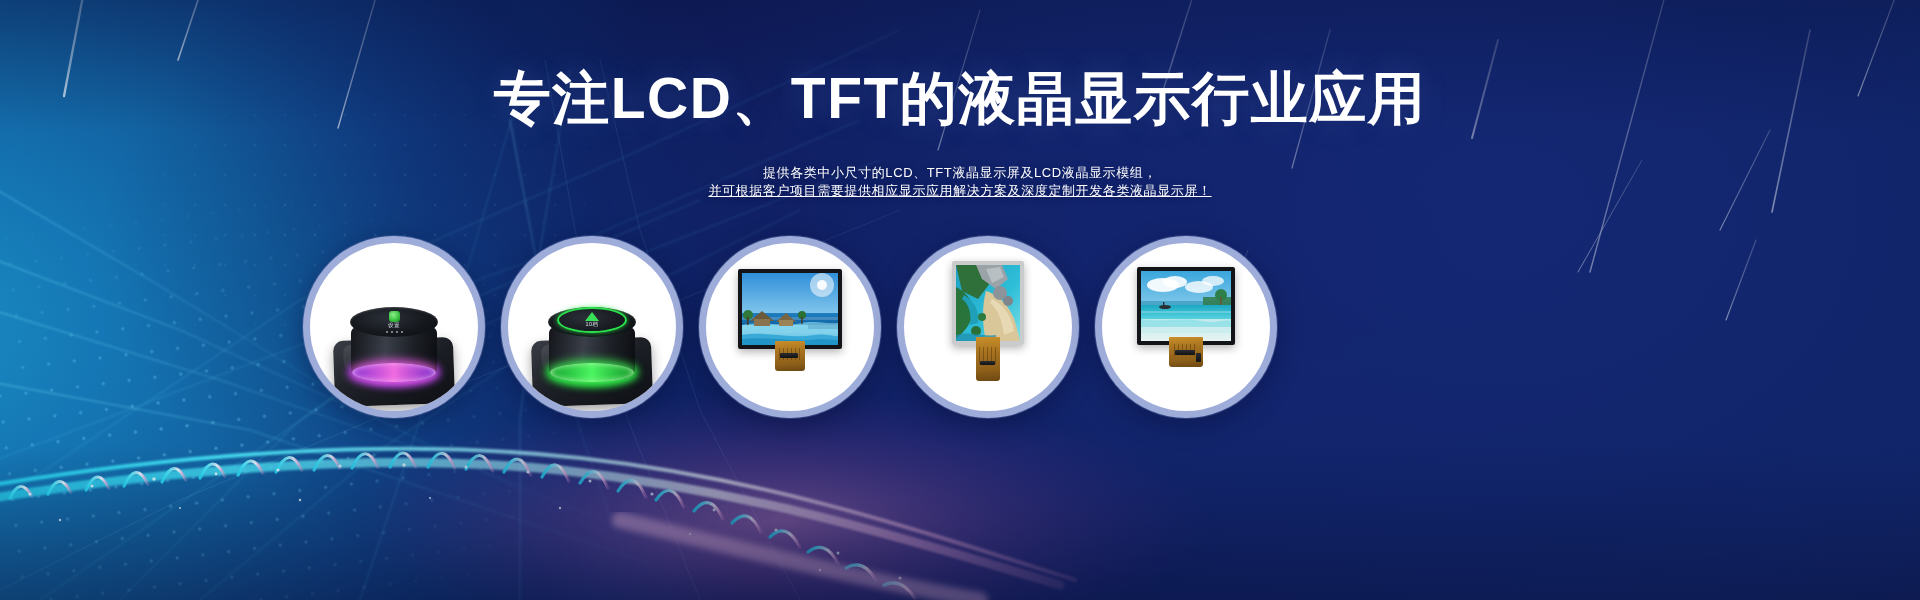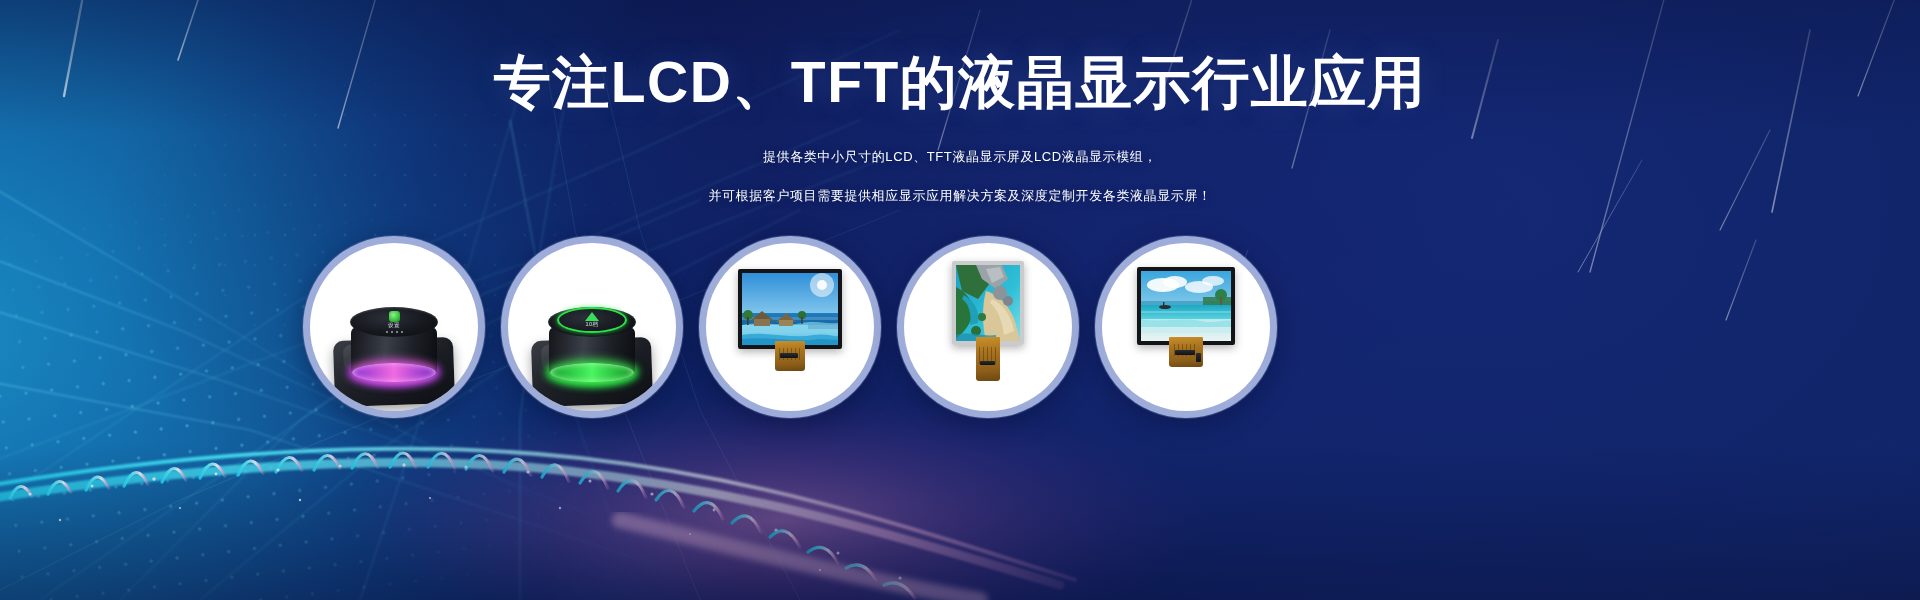--- a/index.html
+++ b/index.html
@@ -155,38 +155,38 @@
     position:absolute;border-radius:1px;
     background:linear-gradient(180deg,#2a2c30,#111214);
   }
 
   
   .copy{
     position:absolute; left:0; right:0; top:52px;
     text-align:center; z-index:6;
   }
   .headline{
-    margin:0;
+    margin:16px;
     font-size:57px;
     line-height:1.08;
     font-weight:bold;
     color:#ffffff;
     letter-spacing:1.5px;
     text-shadow:0 2px 14px rgba(10,25,90,.65), 0 0 26px rgba(120,170,255,.28);
     white-space:nowrap;
   }
   .sub{
     margin:0; color:#ffffff;
     font-size:13px;
     letter-spacing:.6px;
     text-shadow:0 1px 7px rgba(8,20,80,.7);
     white-space:nowrap;
   }
   .sub-1{margin-top:34px;}
-  .sub-2{margin-top:21px;}
+  .sub-2{text-decoration:underline;}
 </style>
 </head>
 <body>
 
 <div class="banner">
 
   <div class="bg-base"></div>
   <div class="mesh-dots"></div>
   <div class="mesh-dots2"></div>
 

